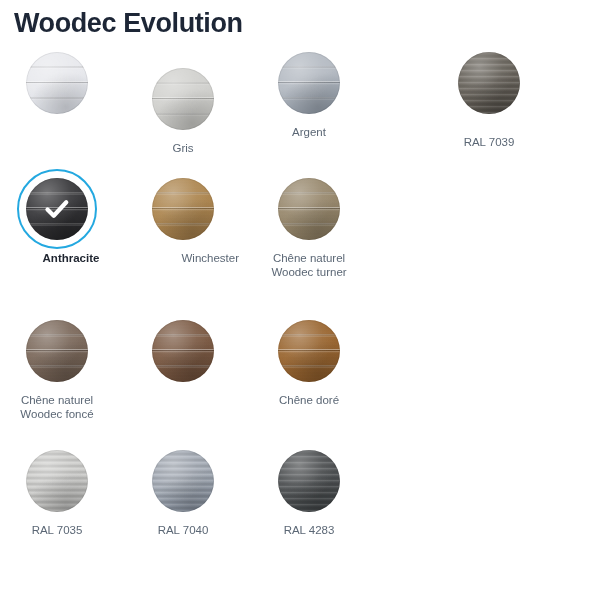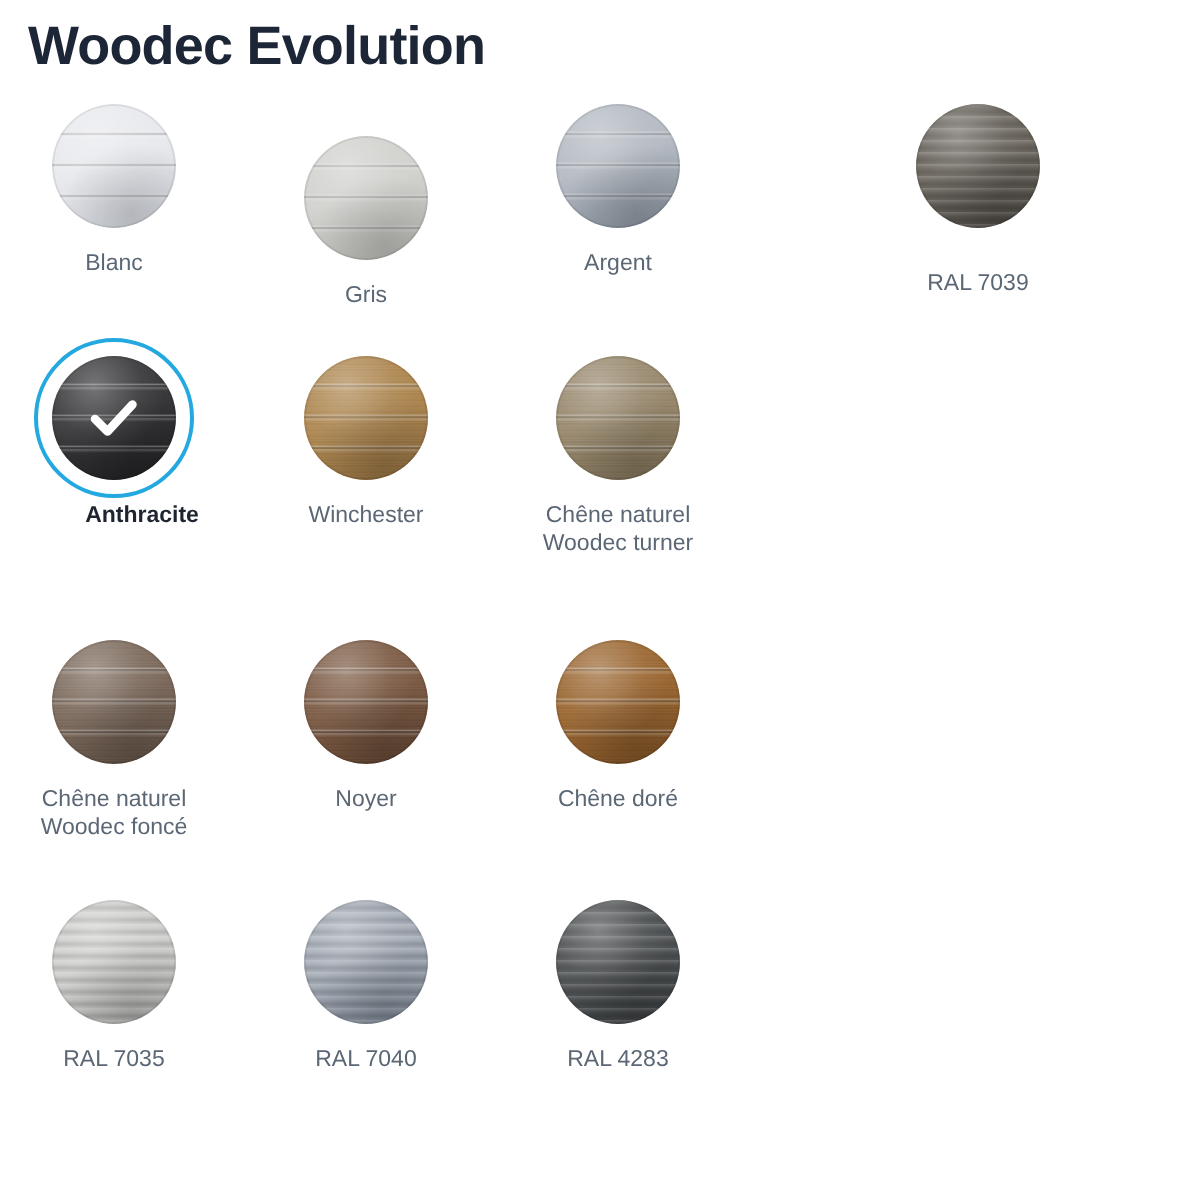--- a/index.html
+++ b/index.html
@@ -189,21 +189,20 @@
 <div class="swatch-grid" id="swatch-grid">
     <div class="swatch-row" style="position: absolute; top: 0px; left: 0px;">
       <div class="swatch-cell" style="left: 1px; top: 0px;">
         <div class="swatch-disc-wrap">
           <div class="swatch-disc" style="background: linear-gradient(160deg, rgb(233, 234, 238) 0%, rgb(233, 234, 238) 45%, rgb(206, 210, 218) 100%);">
             <div class="slats type-blade"></div>
             <div class="sheen"></div>
             <div class="disc-edge"></div>
           </div>
         </div>
-        <div class="swatch-label">Blanc</div>
       </div>
       <div class="swatch-cell" style="left: 127px; top: 16px;">
         <div class="swatch-disc-wrap">
           <div class="swatch-disc" style="background: linear-gradient(160deg, rgb(210, 210, 207) 0%, rgb(210, 210, 207) 45%, rgb(180, 180, 176) 100%);">
             <div class="slats type-blade"></div>
             <div class="sheen"></div>
             <div class="disc-edge"></div>
           </div>
         </div>
         <div class="swatch-label">Gris</div>
@@ -239,21 +238,21 @@
             <div class="disc-edge"></div>
           </div>
           <div class="check-icon">
             <svg width="30" height="30" viewBox="0 0 24 24" aria-hidden="true">
               <path d="M4.4 12.4 L9.4 17.4 L19.4 6.6" fill="none" stroke="#ffffff" stroke-width="3.4" stroke-linecap="round" stroke-linejoin="round"></path>
             </svg>
           </div>
         </div>
         <div class="swatch-label">Anthracite</div>
       </div>
-      <div class="swatch-cell" style="left: 127px; top: 0px;">
+      <div class="swatch-cell" style="left: 127px; top: 0px; text-align: right;">
         <div class="swatch-disc-wrap">
           <div class="swatch-disc" style="background: linear-gradient(160deg, rgb(176, 136, 80) 0%, rgb(176, 136, 80) 45%, rgb(141, 106, 60) 100%);">
             <div class="grain"></div>
             <div class="slats type-blade"></div>
             <div class="sheen"></div>
             <div class="disc-edge"></div>
           </div>
         </div>
         <div class="swatch-label">Winchester</div>
       </div>
@@ -285,21 +284,20 @@
       </div>
       <div class="swatch-cell" style="left: 127px; top: 0px;">
         <div class="swatch-disc-wrap">
           <div class="swatch-disc" style="background: linear-gradient(160deg, rgb(125, 91, 68) 0%, rgb(125, 91, 68) 45%, rgb(93, 64, 45) 100%);">
             <div class="grain"></div>
             <div class="slats type-blade"></div>
             <div class="sheen"></div>
             <div class="disc-edge"></div>
           </div>
         </div>
-        <div class="swatch-label">Noyer</div>
       </div>
       <div class="swatch-cell" style="left: 253px; top: 0px;">
         <div class="swatch-disc-wrap">
           <div class="swatch-disc" style="background: linear-gradient(160deg, rgb(156, 103, 48) 0%, rgb(156, 103, 48) 45%, rgb(122, 77, 32) 100%);">
             <div class="grain"></div>
             <div class="slats type-blade"></div>
             <div class="sheen"></div>
             <div class="disc-edge"></div>
           </div>
         </div>

